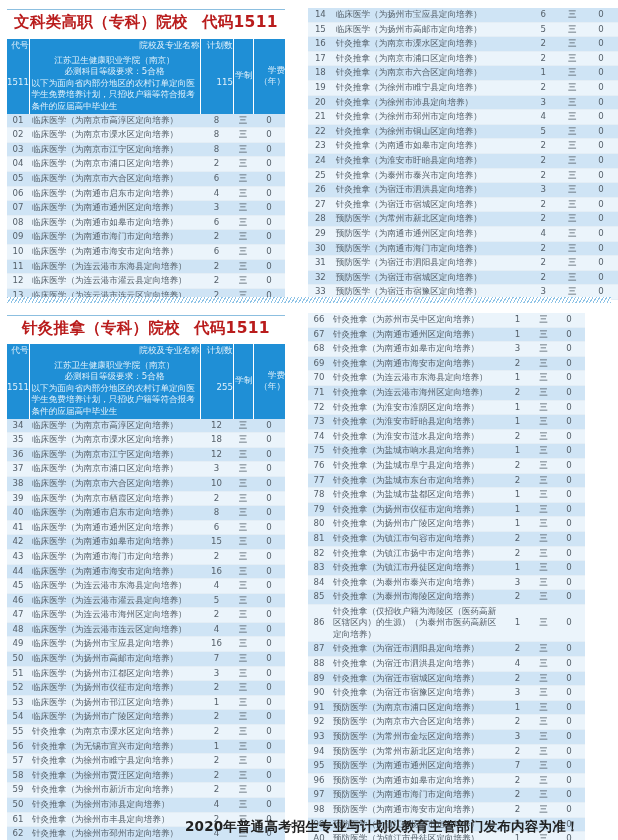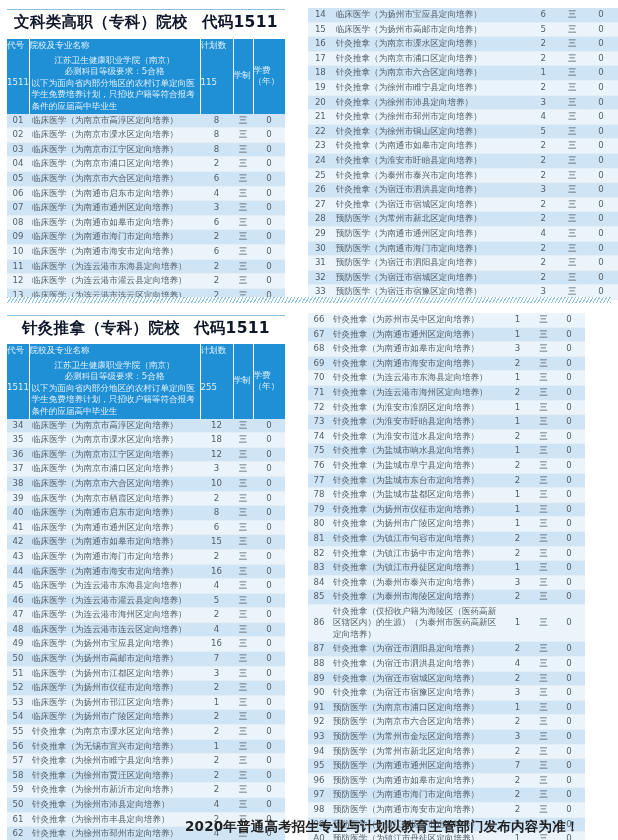--- a/index.html
+++ b/index.html
@@ -2,26 +2,26 @@
 <html><head>
 <meta charset="utf-8">
 <style>
   html, body { margin:0; padding:0; }
   body {
     width:618px; height:840px; background:#ffffff; position:relative; overflow:hidden;
     font-family:"DejaVu Sans", "Liberation Sans", sans-serif; color:#4a5560;
   }
   .col { position:absolute; }
   .title-wrap { border-top:1px solid #8cbfe0; text-align:center; }
-  .title { color:#0f172a; font-weight:bold; font-size:15.5px; line-height:24px; letter-spacing:0.3px; }
+  .title { color:#b91c1c; font-weight:bold; font-size:15.5px; line-height:24px; letter-spacing:0.3px; }
   .title .code { margin-left:14px; }
   table { border-collapse:collapse; width:100%; table-layout:fixed; }
   td, th { padding:0; font-size:8.6px; line-height:13.6px; height:13.6px; white-space:nowrap; overflow:hidden; }
   th { font-weight:normal; }
-  .hdr th, .hdr td { background:#1f8fd6; color:#dff0fb; border-right:1px solid #ffffff; text-align:left; vertical-align:middle; }
+  .hdr th, .hdr td { background:#1f8fd6; color:#dff0fb; border-right:1px solid #ffffff; text-align:right; vertical-align:middle; }
   .hdr th:last-child, .hdr td:last-child { border-right:none;margin-left:23px; }
   .hdr .inst { text-align:left; white-space:normal; line-height:11.6px; padding:2px 2px 1px 2px; }
   .hdr .inst .c { display:block; text-align:center; }
   tr.row td { color:#55606a; border-bottom:1px solid #e4eef6; }
   tr.row:nth-child(odd) td { background:#cfe4f5; }
   tr.row:nth-child(even) td { background:#ebf4fb; }
   tr.row.alt-a:nth-child(odd) td { background:#ebf4fb; }
   tr.row.alt-a:nth-child(even) td { background:#cfe4f5; }
   td.code { text-align:center; width:22px; }
   td.name { padding-left:3px; }

